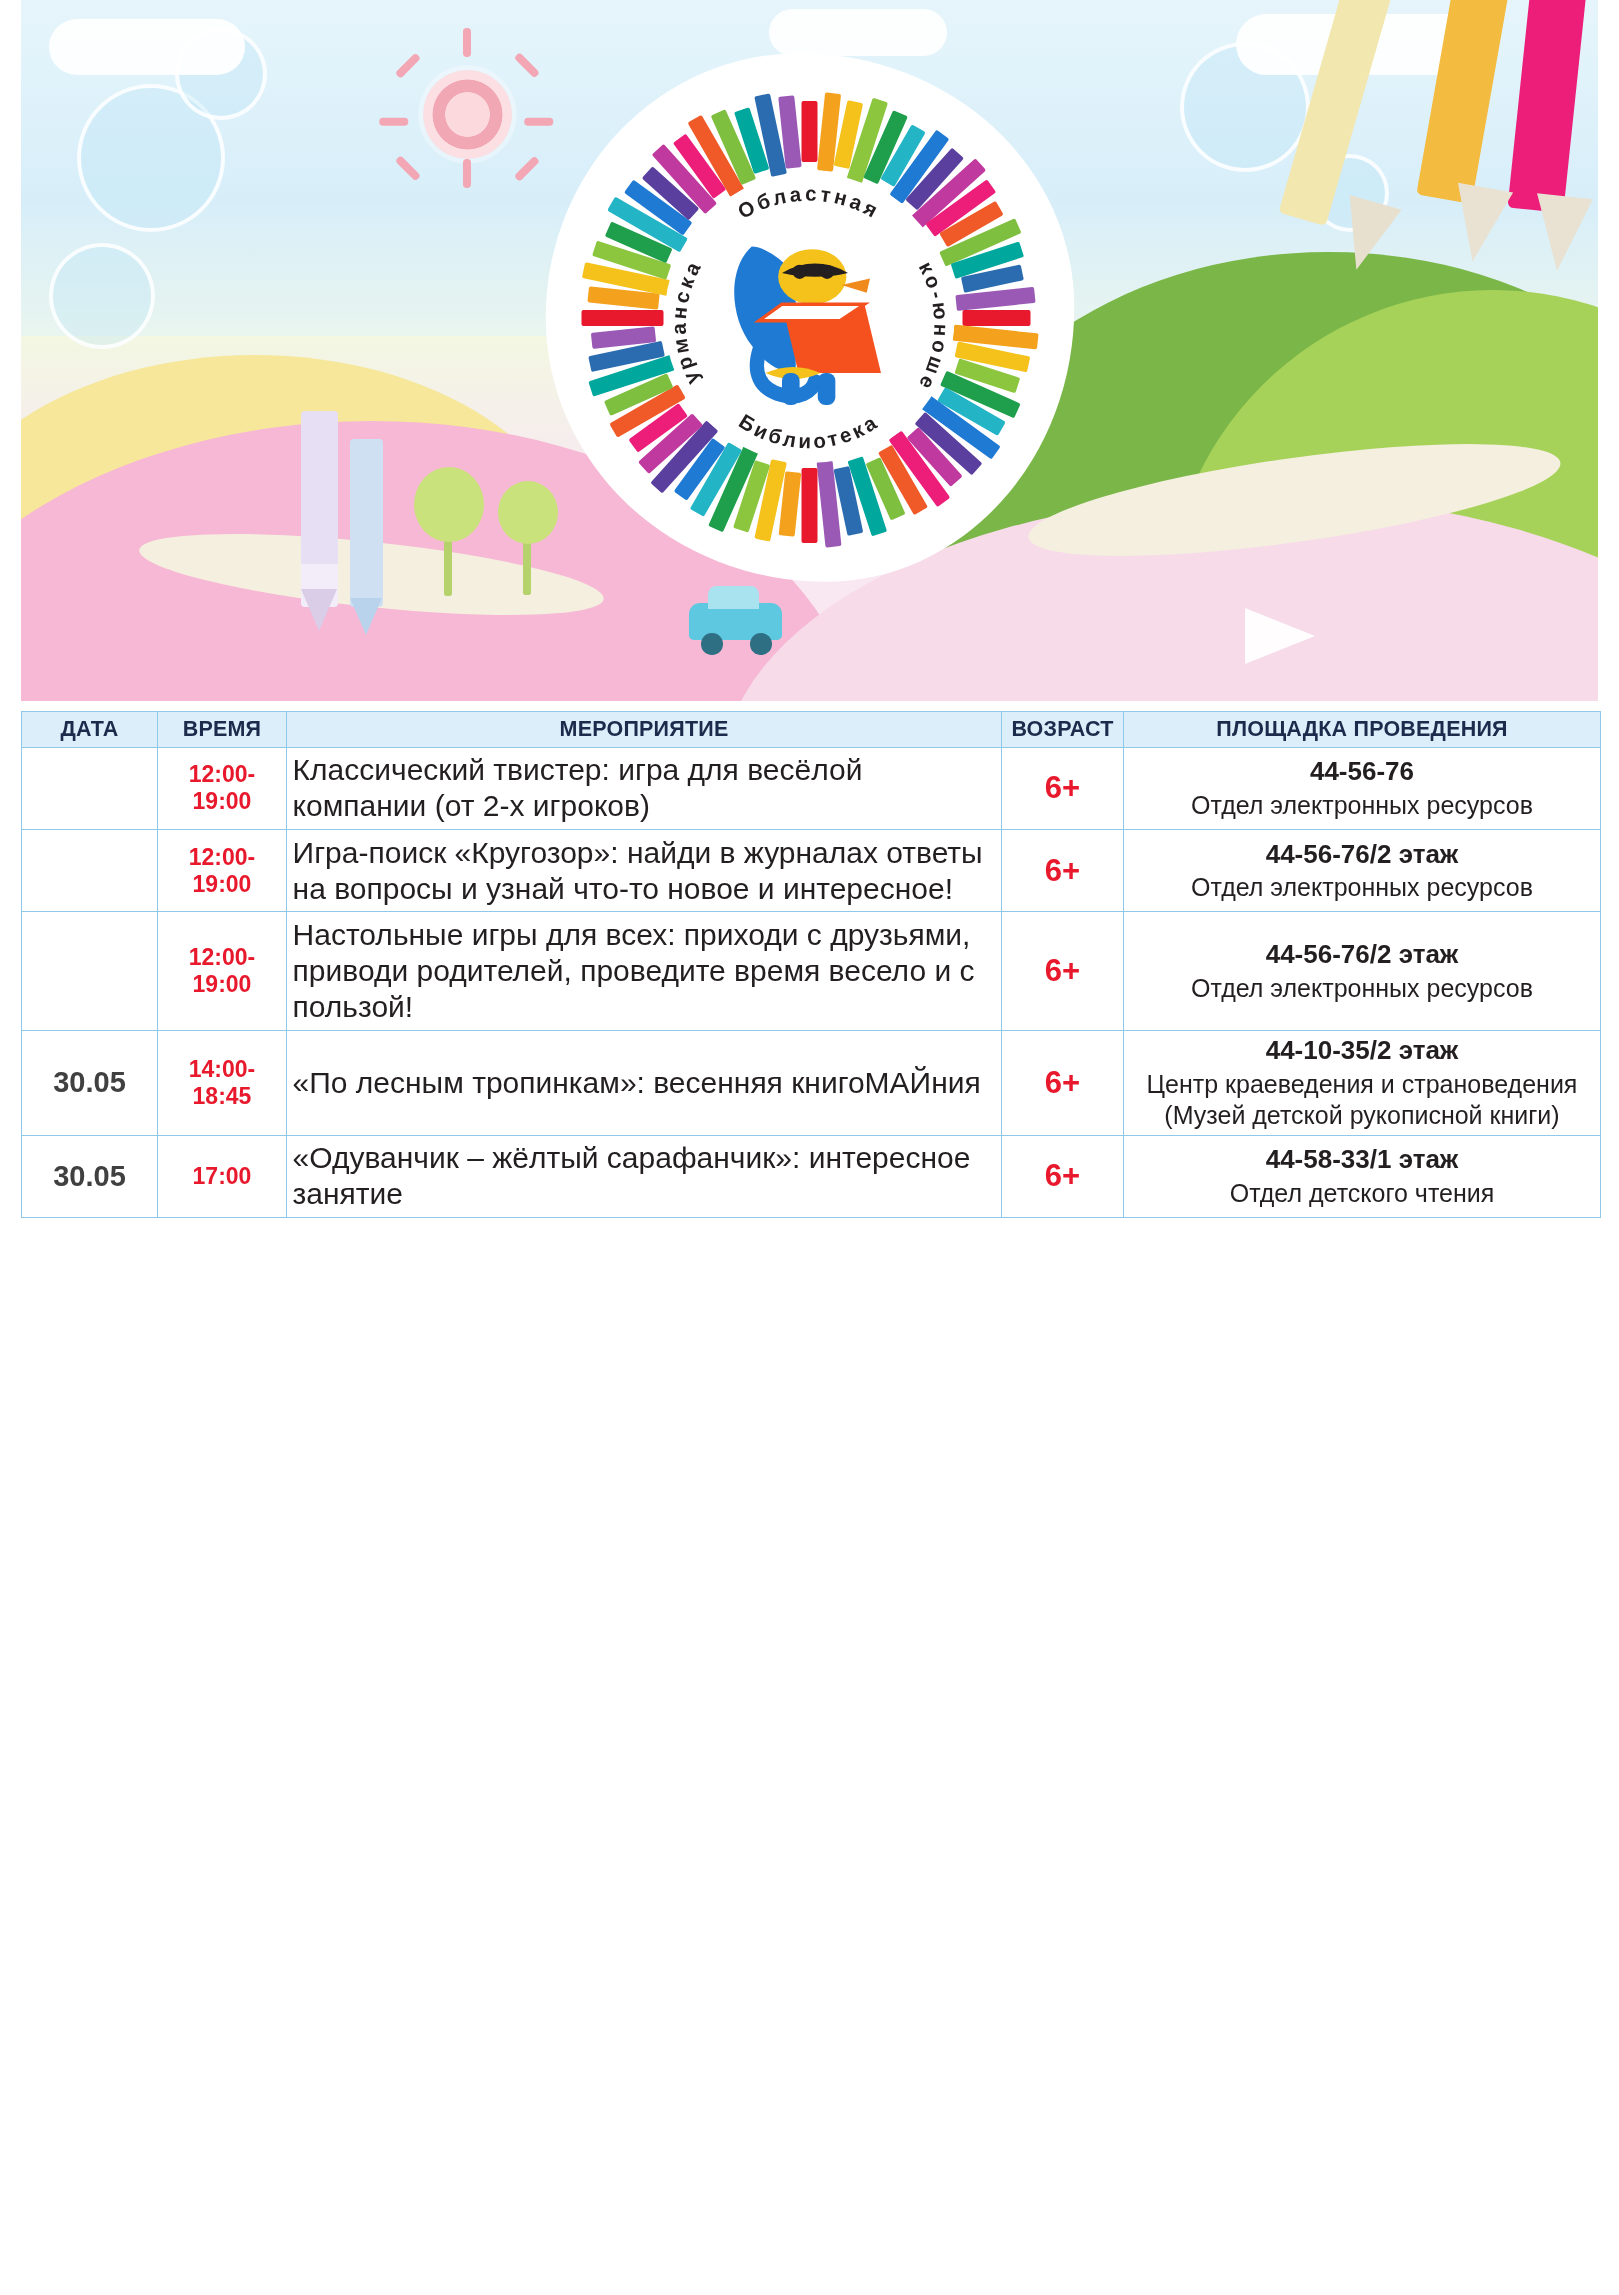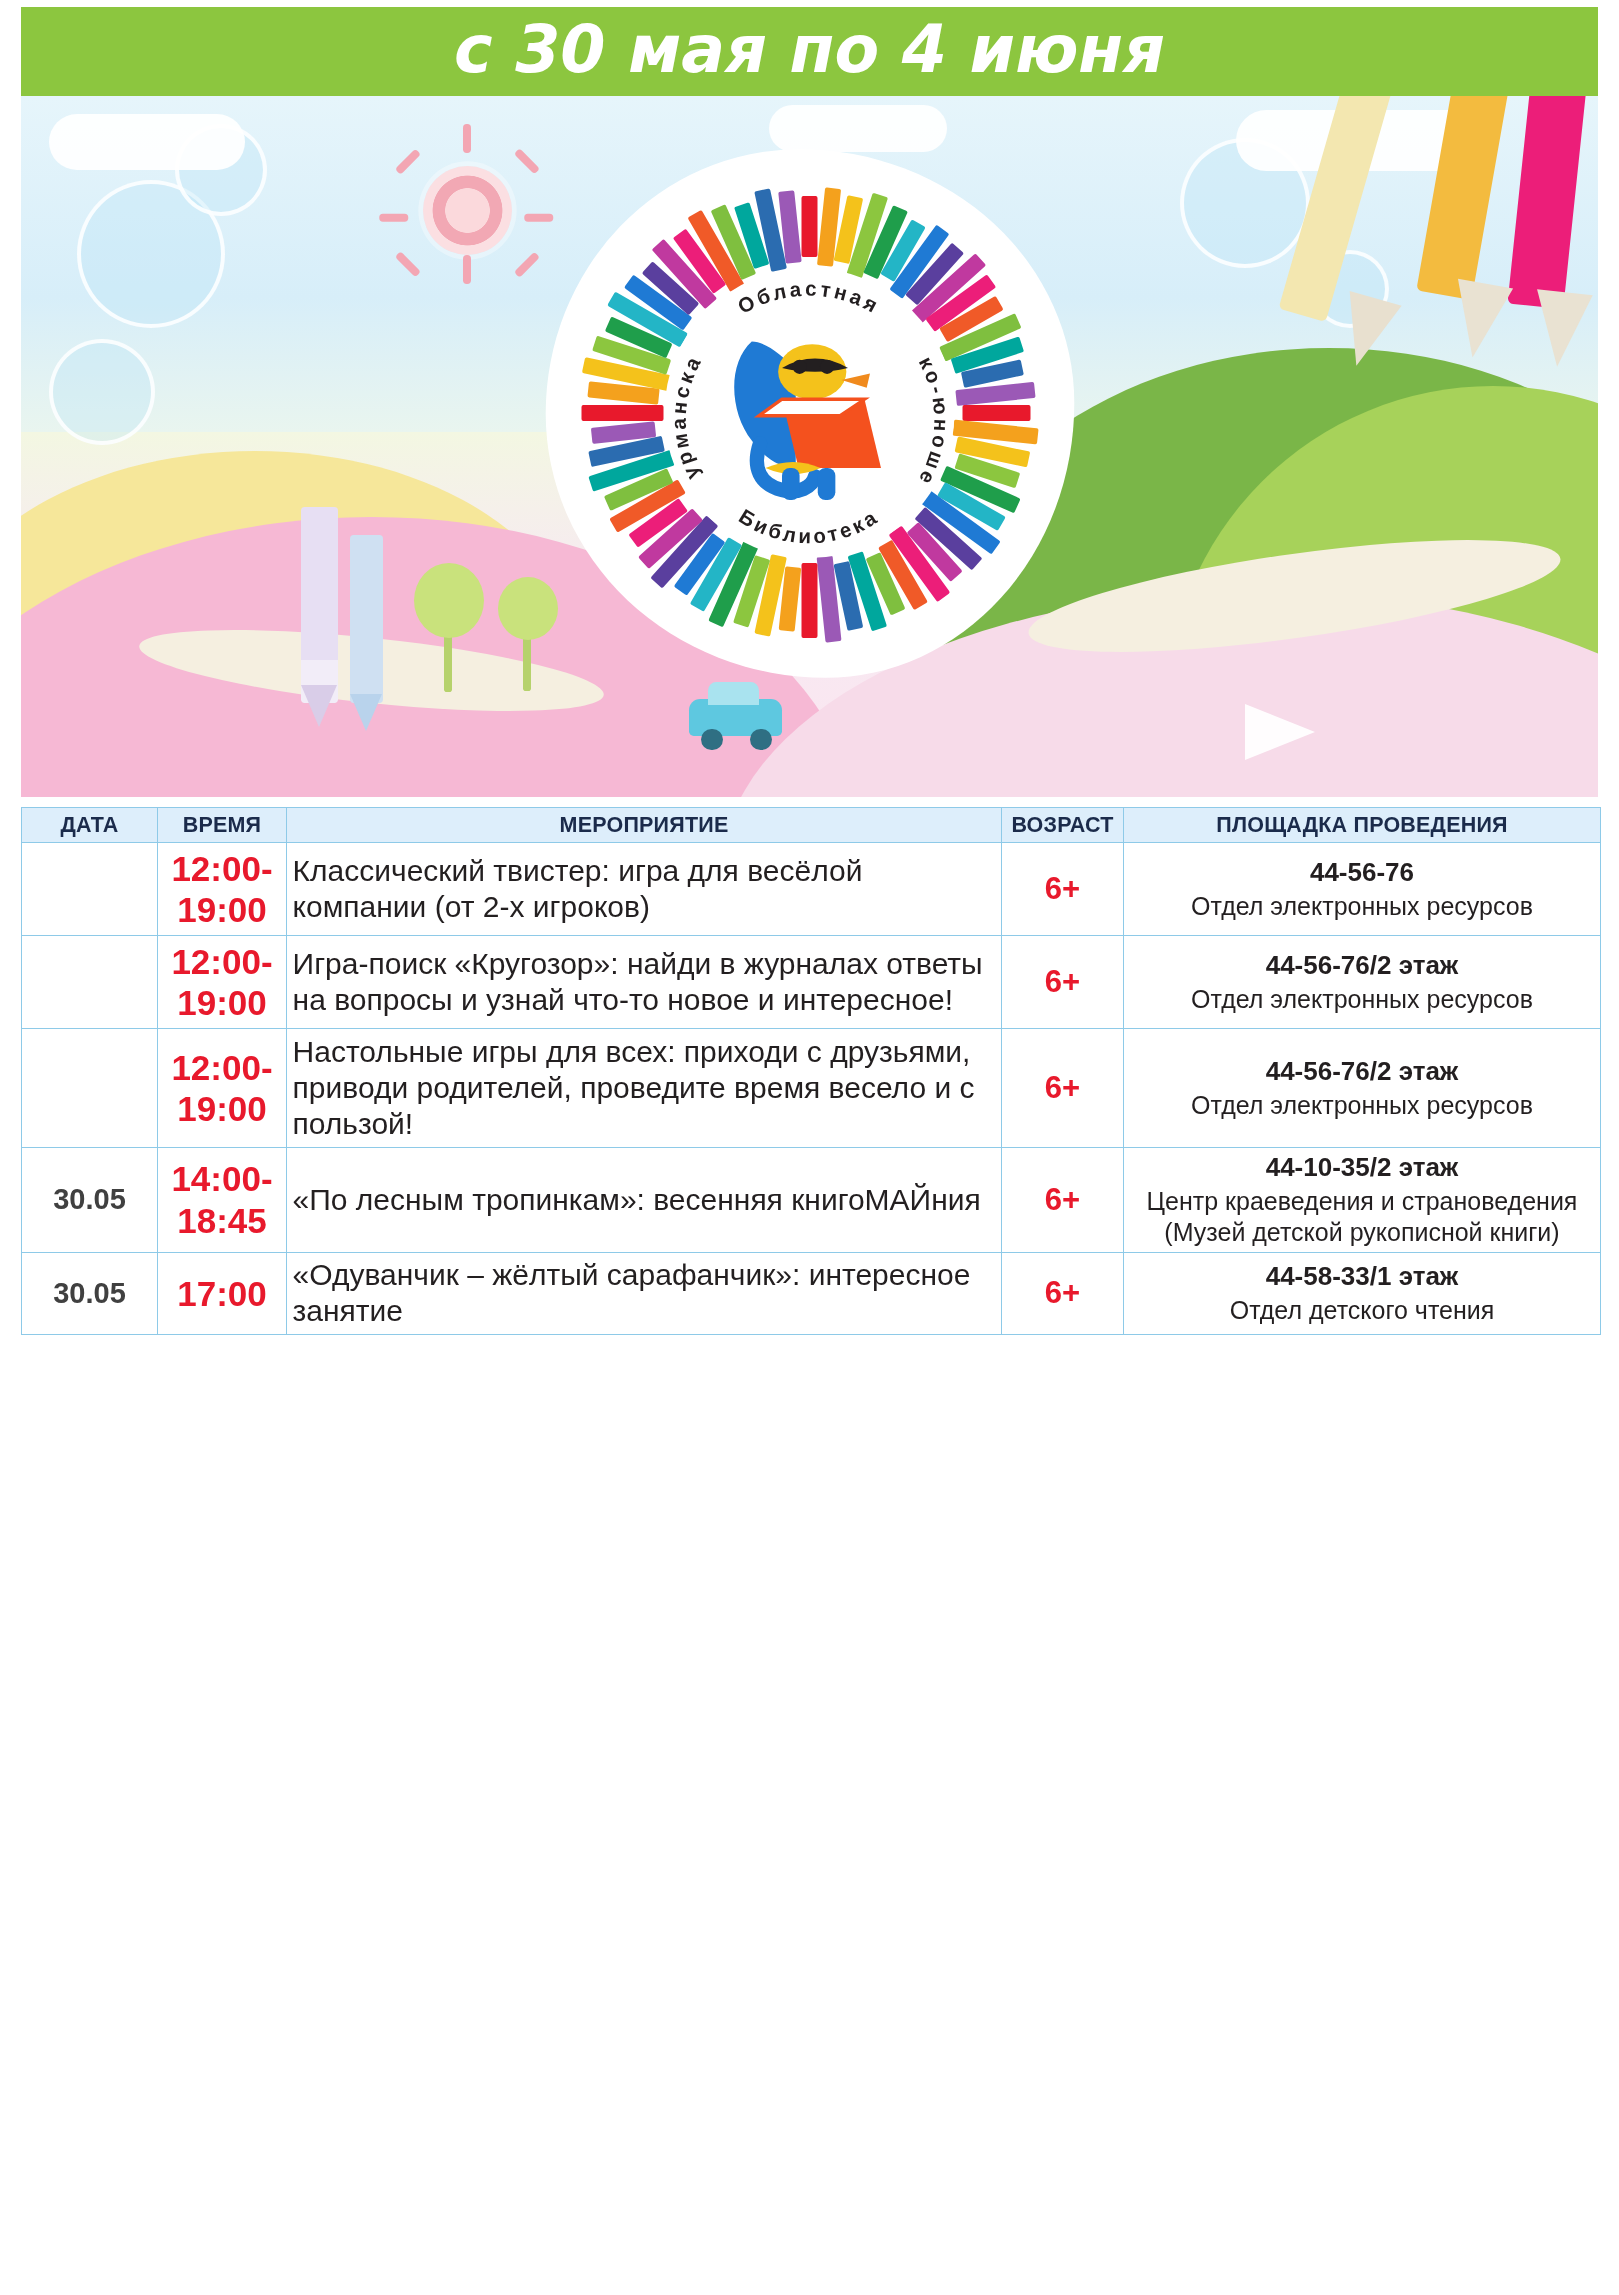--- a/index.html
+++ b/index.html
@@ -189,21 +189,21 @@
 
   td.date {
     text-align: center;
     font-weight: bold;
     font-size: 29px;
     color: #404040;
   }
   td.time {
     text-align: center;
     font-weight: bold;
-    font-size: 35px;
+    font-size: 23px;
     color: #e8192c;
     line-height: 1.18;
   }
   td.event {
     font-size: 30px;
     color: #231f20;
     line-height: 1.2;
     padding: 8.4px 10.3px;
   }
   td.event .ev-title {
@@ -237,23 +237,20 @@
     letter-spacing: 0.9px;
     padding: 8.4px 0;
   }
 </style>
 </head>
 <body>
 
 <div class="page">
 
 
-  <div class="date-band">
-    <div class="date-text">с 30 мая по 4 июня</div>
-  </div>
 
   <div class="banner">
     <div class="sky"></div>
 
     <div class="bubble" style="left:56px; top:84px; width:140px; height:140px;"></div>
     <div class="bubble" style="left:154px; top:28px; width:84px; height:84px;"></div>
     <div class="bubble" style="left:1159px; top:42px; width:122px; height:122px;"></div>
     <div class="bubble" style="left:1290px; top:154px; width:70px; height:70px;"></div>
     <div class="bubble" style="left:28px; top:243px; width:98px; height:98px;"></div>
 

